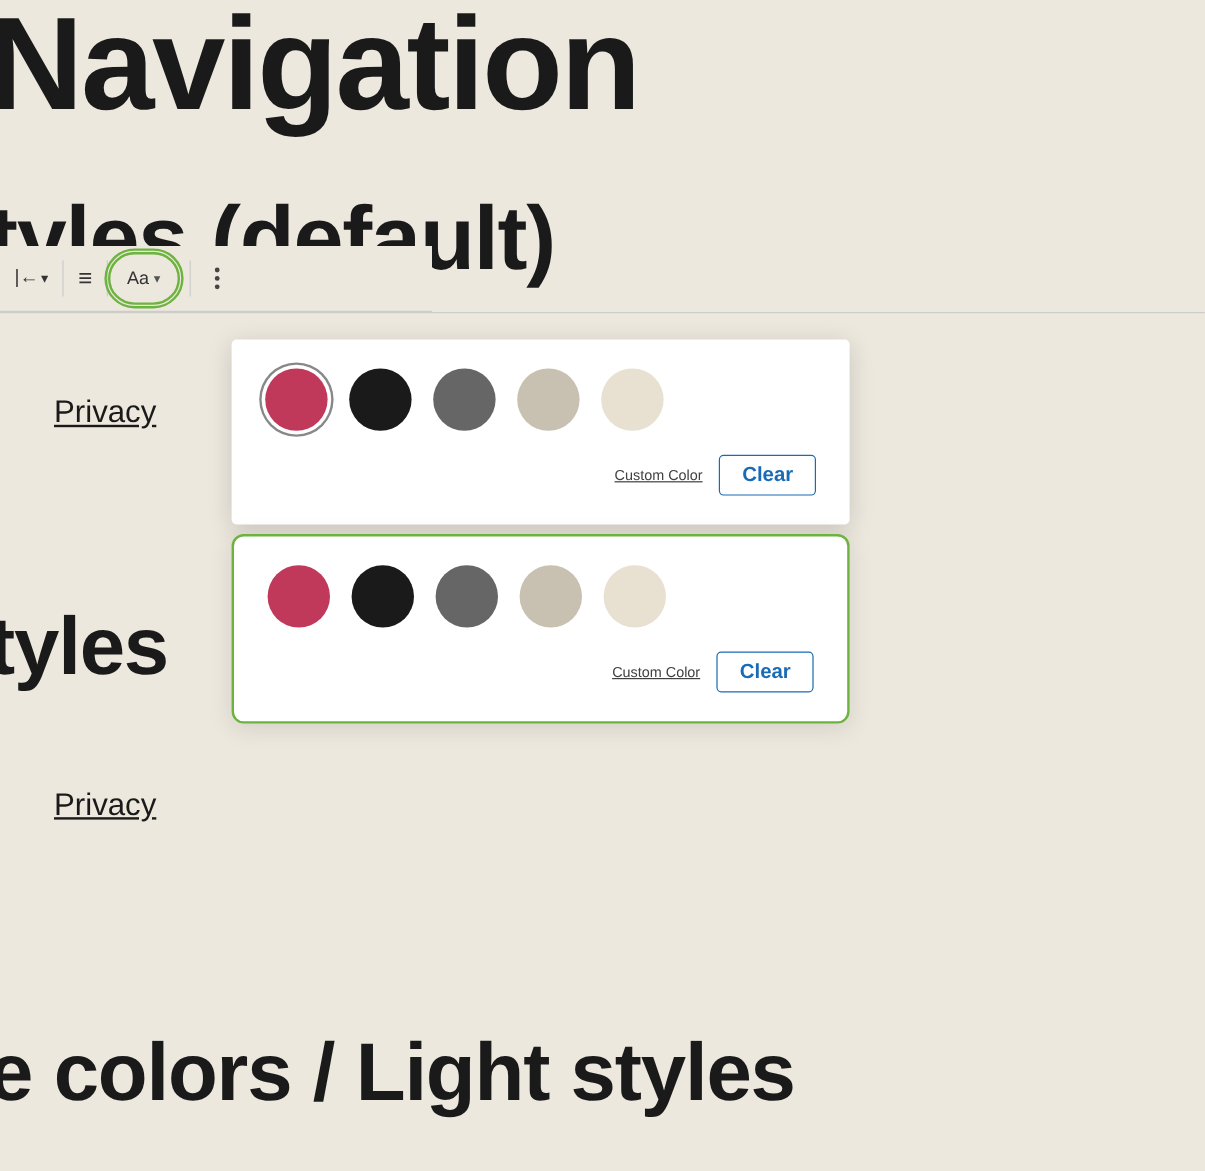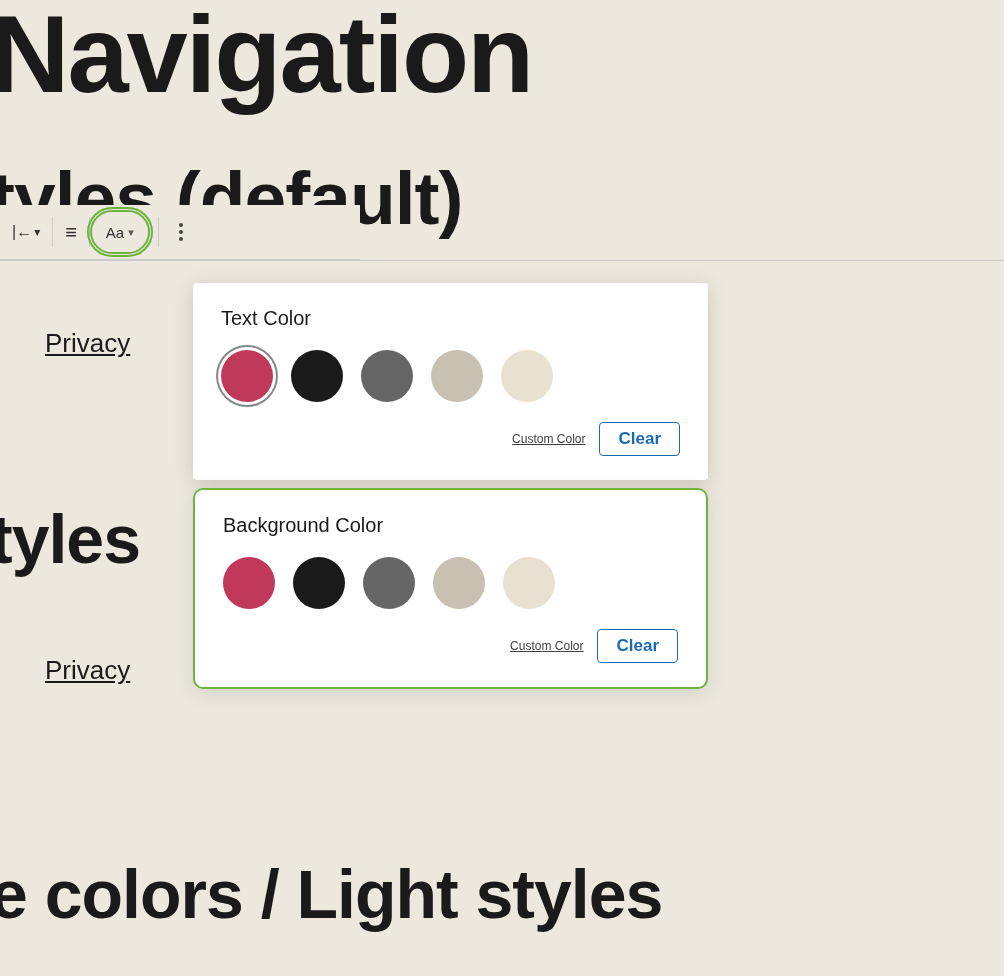--- a/index.html
+++ b/index.html
@@ -306,36 +306,34 @@
       <div class="dot"></div>
     </div>
   </button>
 </div>
 
 <div class="toolbar-divider"></div>
 
 <div class="dropdown-container">
 
   <div class="color-panel">
-    <div class="color-panel-title">Text Color</div>
     <div class="color-swatches">
       <button class="color-swatch swatch-selected" style="background-color:#c0385a;"></button>
       <button class="color-swatch" style="background-color:#1a1a1a;"></button>
       <button class="color-swatch" style="background-color:#666666;"></button>
       <button class="color-swatch" style="background-color:#c8c0b0;"></button>
       <button class="color-swatch" style="background-color:#e8e0d0;"></button>
     </div>
     <div class="color-actions">
       <button class="custom-color-link">Custom Color</button>
       <button class="clear-btn">Clear</button>
     </div>
   </div>
 
   <div class="bg-color-panel">
-    <div class="color-panel-title">Background Color</div>
     <div class="color-swatches">
       <button class="color-swatch" style="background-color:#c0385a;"></button>
       <button class="color-swatch" style="background-color:#1a1a1a;"></button>
       <button class="color-swatch" style="background-color:#666666;"></button>
       <button class="color-swatch" style="background-color:#c8c0b0;"></button>
       <button class="color-swatch" style="background-color:#e8e0d0;"></button>
     </div>
     <div class="color-actions">
       <button class="custom-color-link">Custom Color</button>
       <button class="clear-btn">Clear</button>

